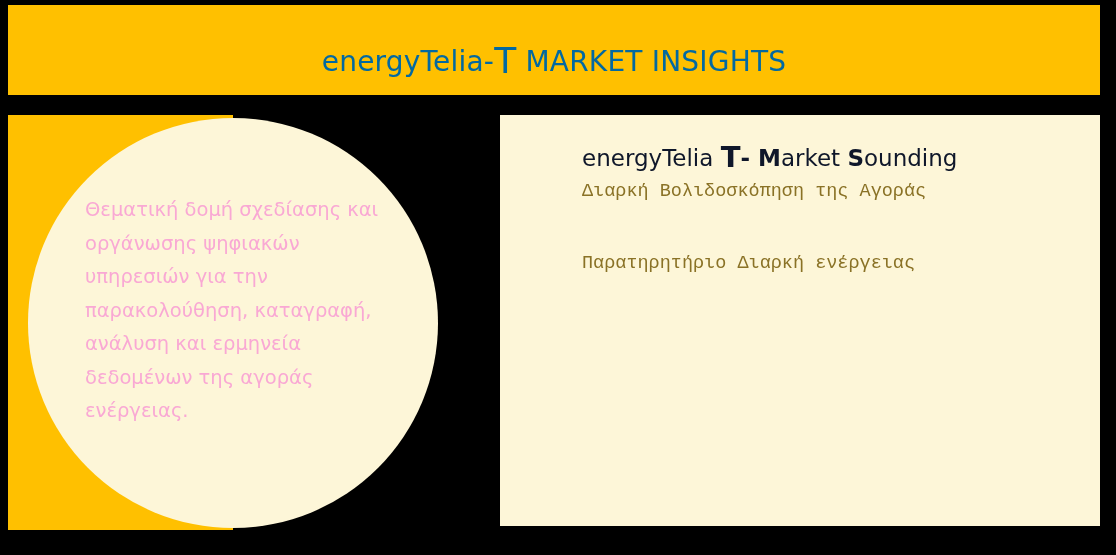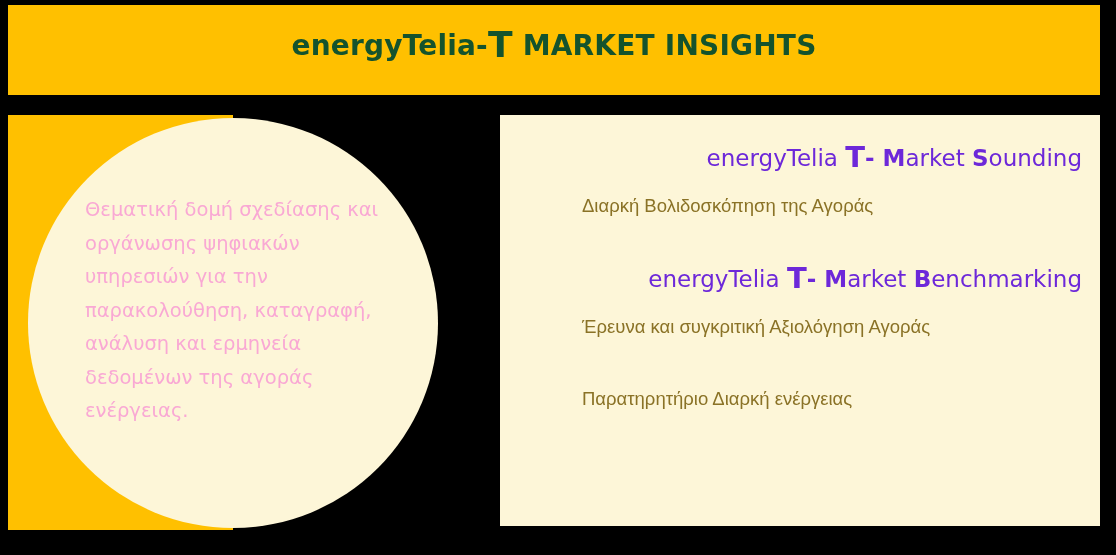--- a/index.html
+++ b/index.html
@@ -22,24 +22,24 @@
     left: 8px;
     top: 5px;
     width: 1092px;
     height: 90px;
     background: #FFC000;
     display: flex;
     align-items: flex-start;
     justify-content: center;
   }
   #header-title {
-    margin-top: 22px;
-    color: #14532d;
+    margin-top: 38px;
+    color: #0369a1;
     font-family: "DejaVu Sans", sans-serif;
-    font-weight: bold;
+    font-weight: normal;
     font-size: 28px;
     letter-spacing: 0.2px;
     white-space: nowrap;
     line-height: 1;
   }
   #header-title .big-t {
     font-size: 36px;
     line-height: 1;
     vertical-align: -2px;
   }
@@ -91,45 +91,44 @@
     top: 27px;
     width: 500px;
   }
   .service-block {
     margin-bottom: 42px;
   }
   .service-block:last-child {
     margin-bottom: 0;
   }
   .service-title {
-    color: #6d28d9;
+    color: #0f172a;
     font-family: "DejaVu Sans", sans-serif;
     font-size: 23px;
     line-height: 32px;
     font-weight: normal;
     white-space: nowrap;
-    text-align: right;
   }
   .service-title .big-t {
     font-weight: bold;
     font-size: 29px;
     line-height: 1;
     vertical-align: -1px;
   }
   .service-title .cap {
     font-weight: bold;
   }
   .service-sub {
     color: #8A7226;
-    font-family: Liberation Sans, sans-serif;
+    font-family: Liberation Mono, monospace;
     font-size: 18.5px;
     line-height: 30px;
     font-weight: normal;
     white-space: nowrap;
-    margin-top: 17px;
+    margin-top: 3px;
   }
 </style>
 </head>
 <body>
 
 <div id="slide">
 
   <div id="header-banner">
     <div id="header-title">
       <span>energyTelia-</span><span class="big-t">T</span><span> MARKET INSIGHTS</span>
@@ -145,26 +144,20 @@
   <div id="right-panel">
     <div id="right-list">
 
       <div class="service-block">
         <div class="service-title">
           <span>energyTelia </span><span class="big-t">T</span><span class="cap">- </span><span class="cap">M</span><span>arket </span><span class="cap">S</span><span>ounding</span>
         </div>
         <div class="service-sub">Διαρκή Βολιδοσκόπηση της Αγοράς</div>
       </div>
 
-      <div class="service-block">
-        <div class="service-title">
-          <span>energyTelia </span><span class="big-t">T</span><span class="cap">- </span><span class="cap">M</span><span>arket </span><span class="cap">B</span><span>enchmarking</span>
-        </div>
-        <div class="service-sub">Έρευνα και συγκριτική Αξιολόγηση Αγοράς</div>
-      </div>
 
       <div class="service-block">
         <div class="service-sub">Παρατηρητήριο Διαρκή ενέργειας</div>
       </div>
 
     </div>
   </div>
 
 </div>
 

